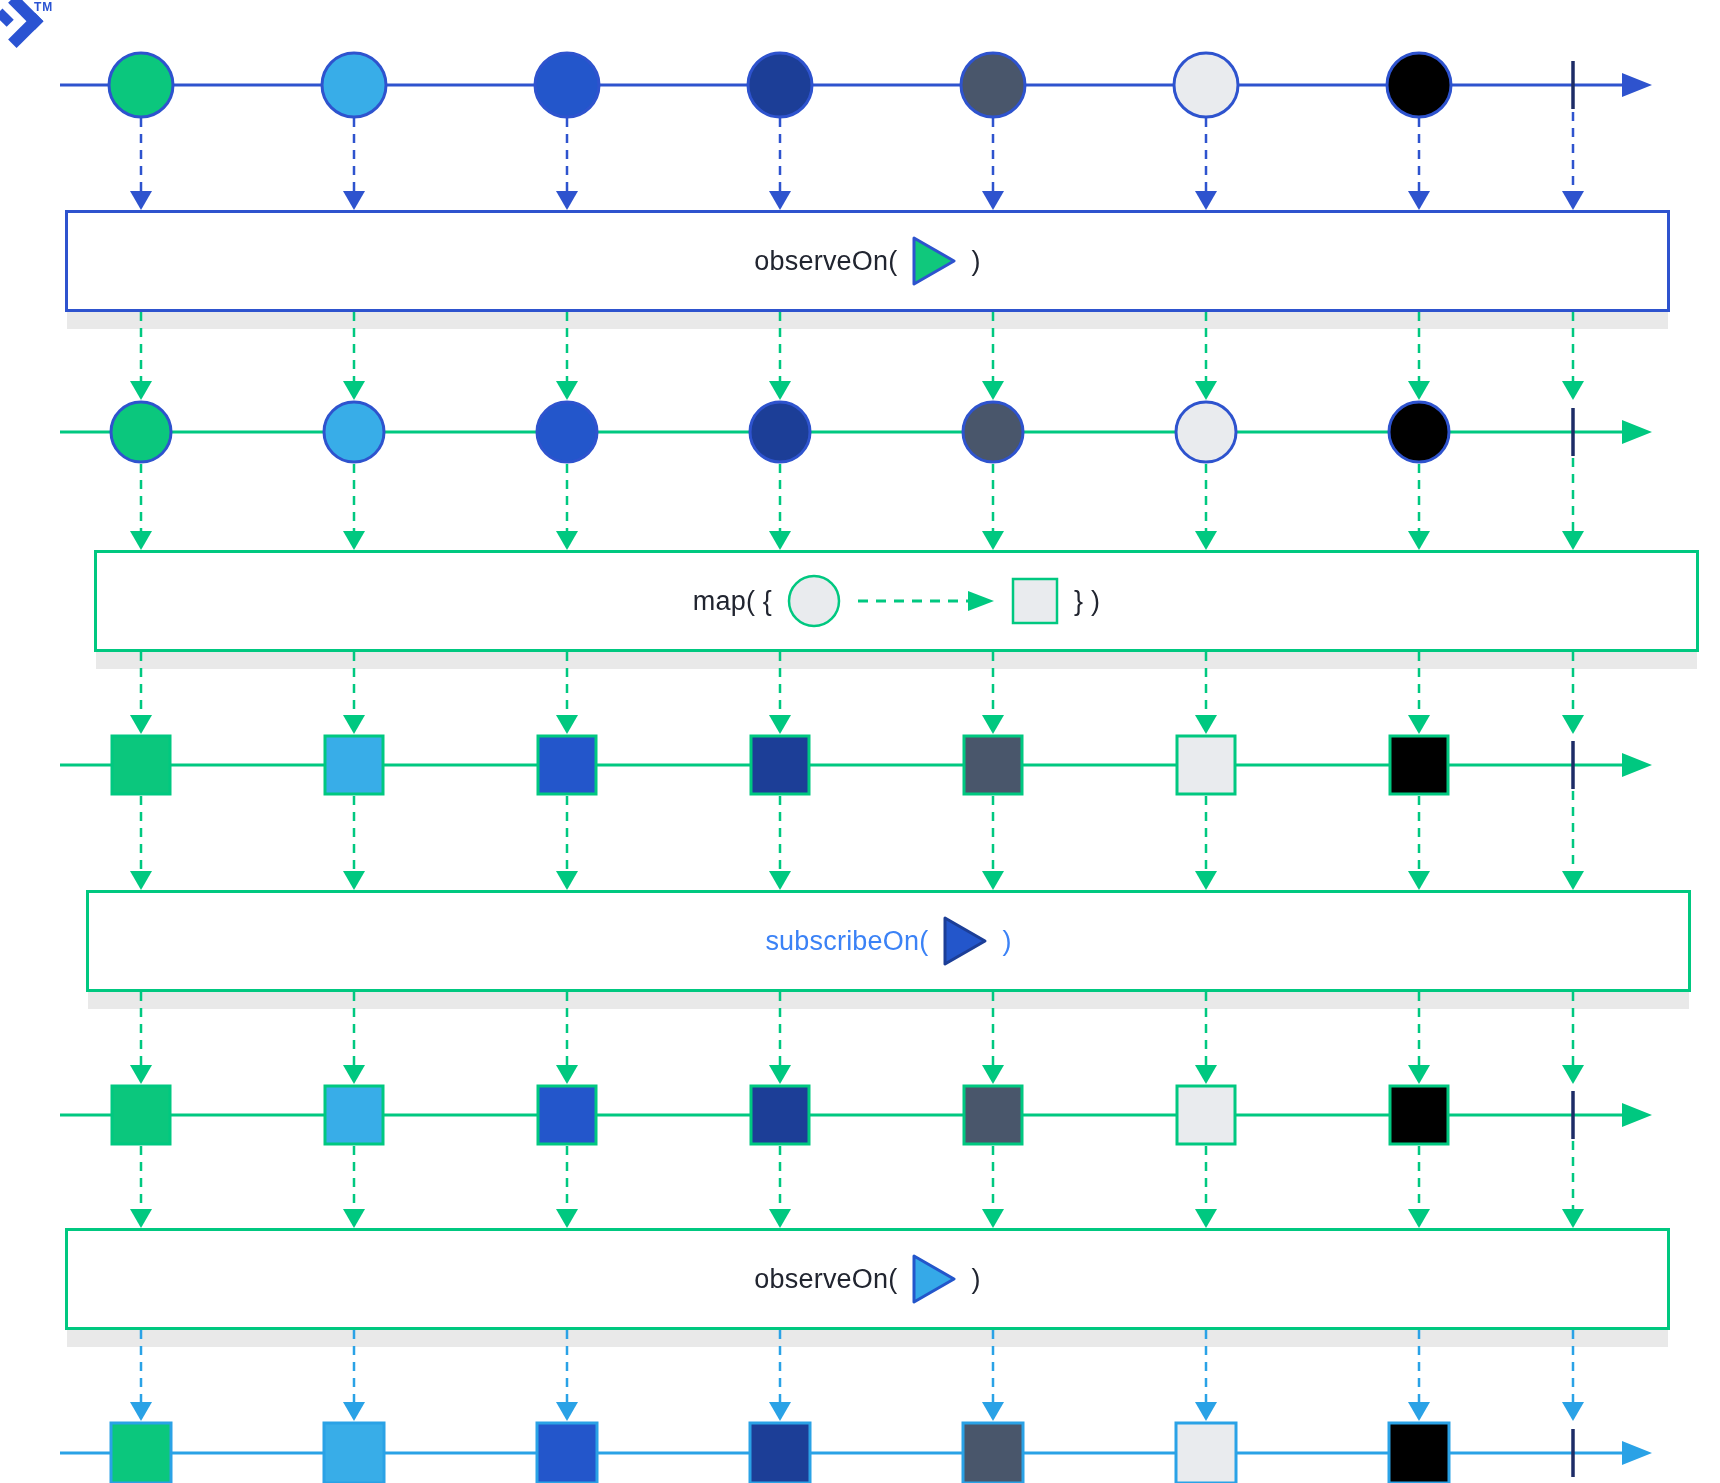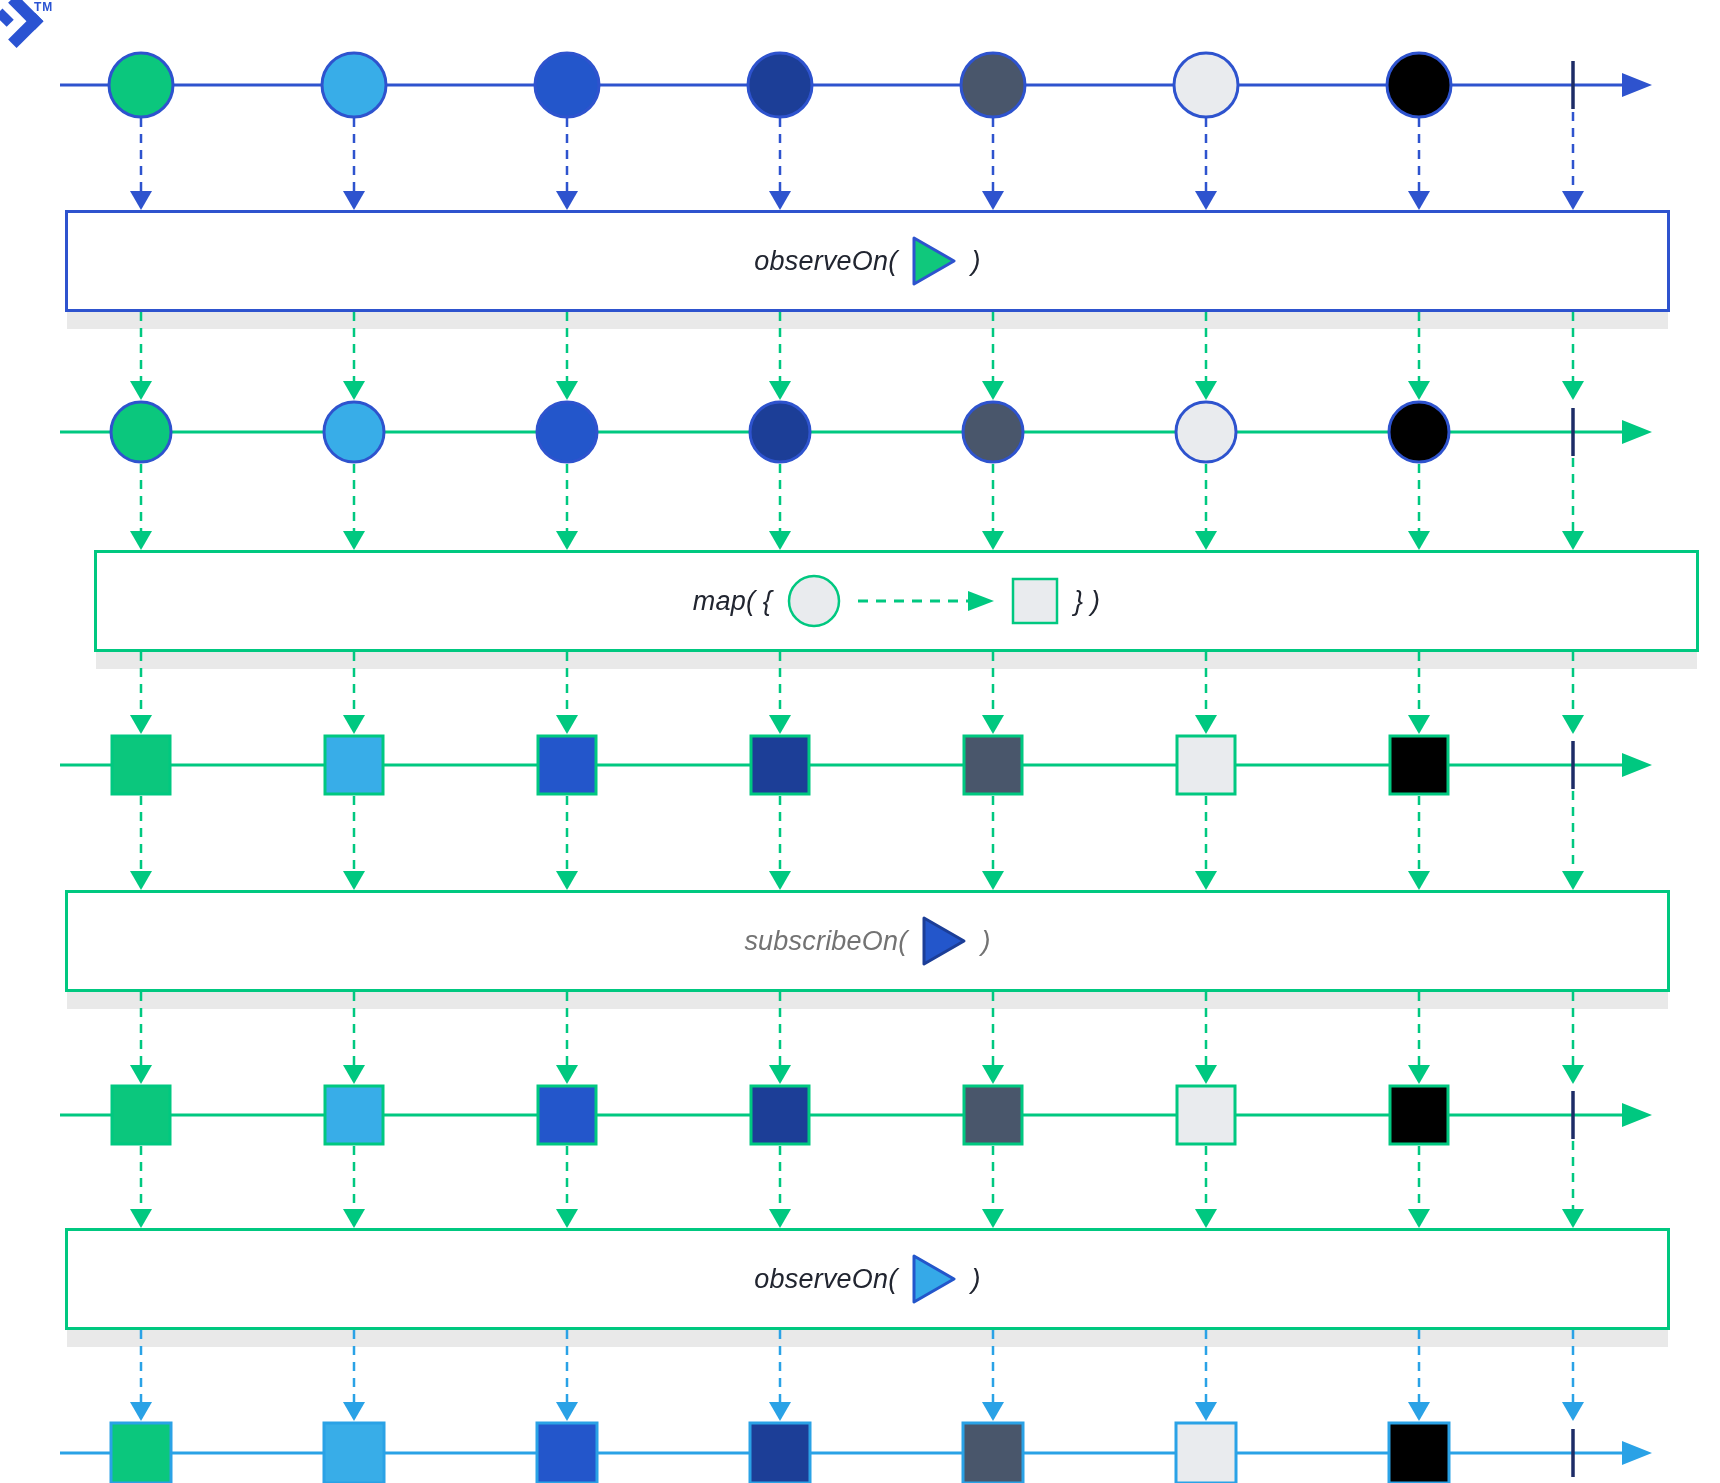--- a/index.html
+++ b/index.html
@@ -6,21 +6,21 @@
   #canvas{
     position:relative;width:1720px;height:1483px;background:#ffffff;overflow:hidden;
     font-family:"Liberation Sans",sans-serif;
     text-align:center;
   }
   #diagram-svg{position:absolute;left:0;top:0;z-index:2;pointer-events:none;}
   .op-box{
     position:absolute;left:65px;width:1605px;height:102px;box-sizing:border-box;
     border:3px solid #000;background:#ffffff;z-index:1;
     display:flex;align-items:center;justify-content:center;gap:14px;
-    font-size:27px;color:#212530;letter-spacing:0.2px;font-style:italic;
+    font-size:27px;color:#212530;letter-spacing:0.2px;
   }
   .op-shadow{position:absolute;left:-1px;right:-1px;top:calc(100% + 3px);height:17px;background:#e9e9e9;}
   .op-text{white-space:pre;}
   .icon-svg{display:block;}
   #logo-wrap{position:absolute;left:0;top:0;width:120px;height:70px;z-index:3;}
   #logo-svg{position:absolute;left:-12px;top:-6px;overflow:hidden;}
   #logo-tm{position:absolute;left:34px;top:0px;font-size:12px;font-weight:700;letter-spacing:1px;}
 </style>
 </head>
 <body>
@@ -56,21 +56,21 @@
       <line x1="2" y1="12" x2="112" y2="12" stroke-width="3" stroke-dasharray="10 8" stroke="#00c880"></line>
       <polygon points="138,12 112,2 112,22" fill="#00c880"></polygon>
     </svg>
     <svg class="icon-svg" width="50" height="50" viewBox="0 0 50 50">
       <rect x="3" y="3" width="44" height="44" stroke-width="2.5" fill="#e9ebee" stroke="#00c880"></rect>
     </svg>
     <span class="op-text">} )</span>
     <div class="op-shadow" style="background: rgb(233, 233, 233);"></div>
   </div>
 
-  <div class="op-box" id="op2" style="top: 890px; border-color: rgb(0, 200, 128); color: #737373;">
+  <div class="op-box" id="op2" style="top: 890px; border-color: rgb(0, 200, 128); color: #3b82f6; margin-left: 21px;">
     <span class="op-text">subscribeOn(</span>
     <svg class="icon-svg" width="46" height="52" viewBox="0 0 46 52">
       <polygon points="3,3 43,26 3,49" stroke-width="3" stroke-linejoin="round" fill="#2356cb" stroke="#1c3e97"></polygon>
     </svg>
     <span class="op-text">)</span>
     <div class="op-shadow" style="background: rgb(233, 233, 233);"></div>
   </div>
 
   <div class="op-box" id="op3" style="top: 1228px; border-color: rgb(0, 200, 128); color: rgb(33, 37, 48);">
     <span class="op-text">observeOn(</span>

